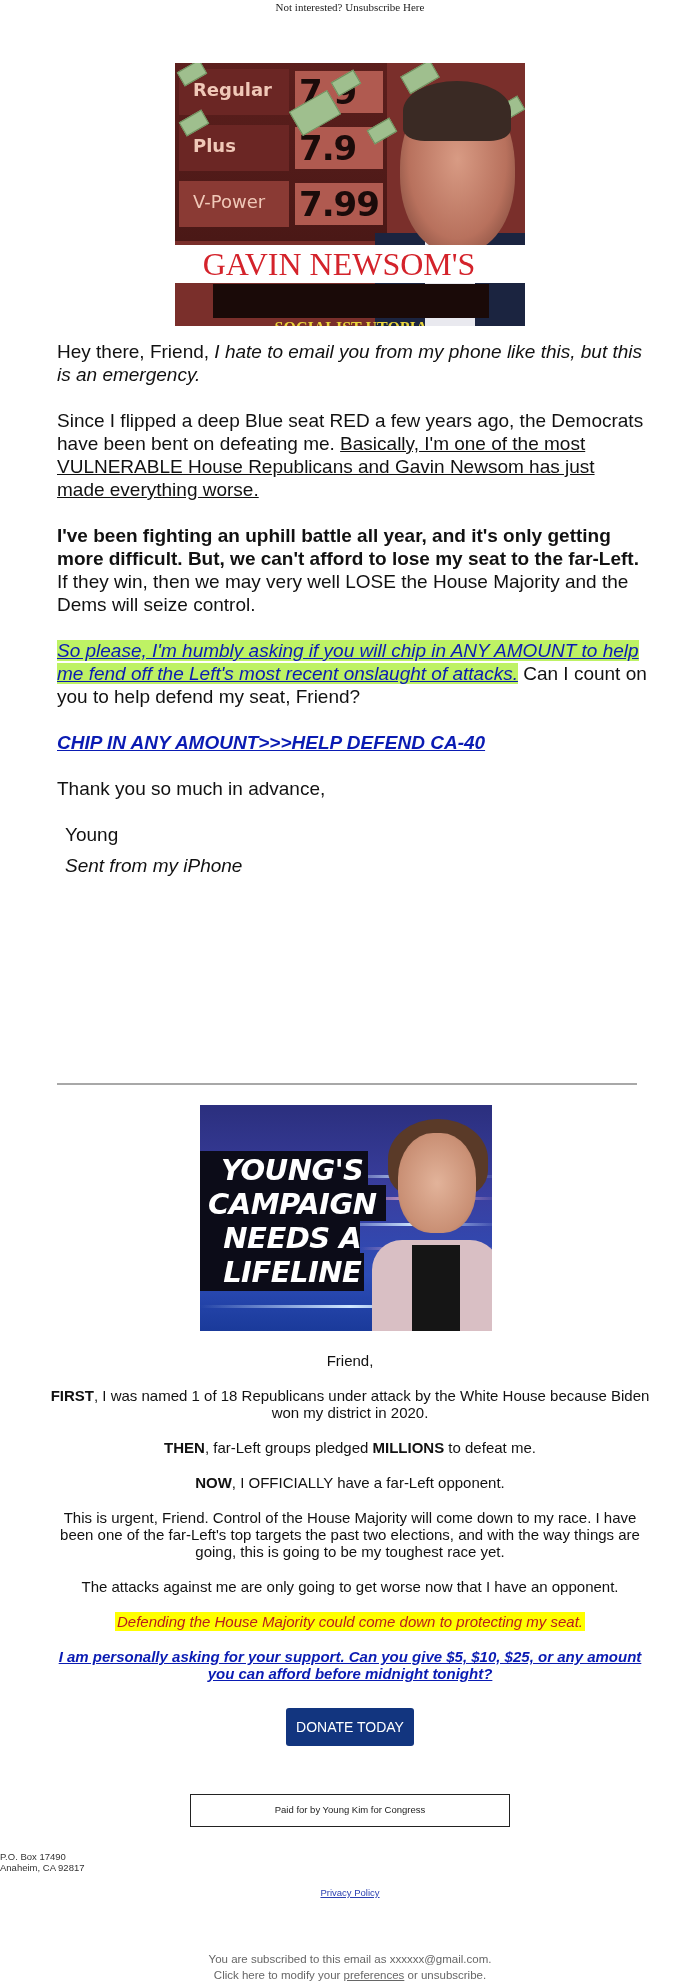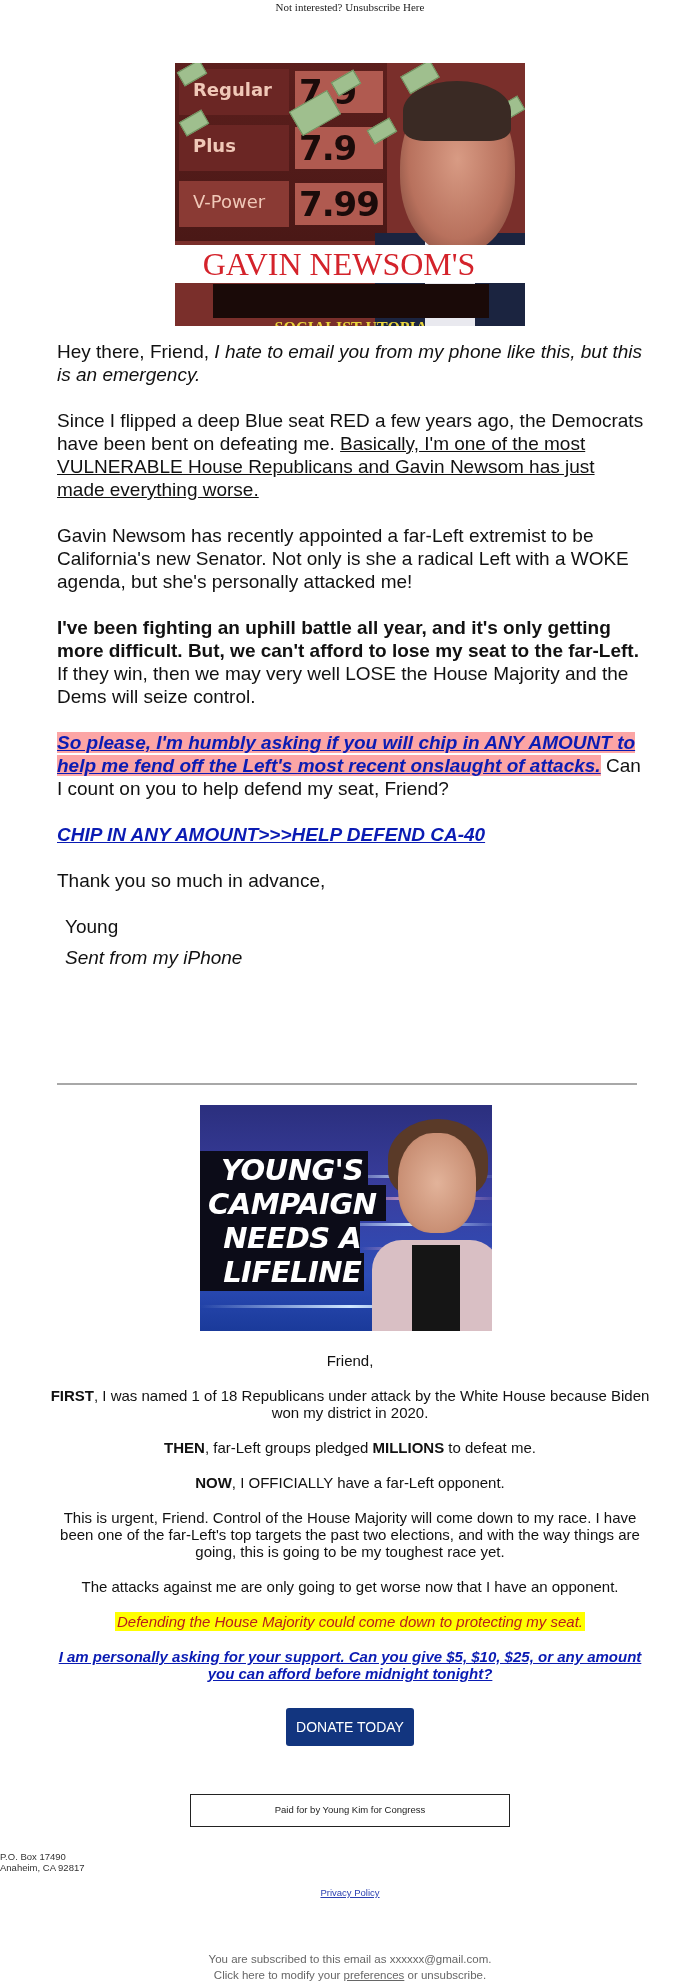--- a/index.html
+++ b/index.html
@@ -23,21 +23,21 @@
   .hero1 .band1 { position: absolute; left: 0; top: 182px; width: 350px; height: 38px; background: #ffffff; }
   .hero1 .title1 { position: absolute; left: 0; top: 182px; width: 328px; text-align: center; font-family: "Liberation Serif", serif; font-size: 32px; line-height: 38px; color: #d4232b; letter-spacing: 0px; }
   .hero1 .band2 { position: absolute; left: 38px; top: 221px; width: 276px; height: 34px; background: #1a0a08; }
   .hero1 .title2 { position: absolute; left: 38px; top: 221px; width: 276px; text-align: center; font-family: "Liberation Serif", serif; font-weight: bold; font-size: 16px; line-height: 34px; color: #e9d53c; margin-top: 27px; }
 
   
   .body { position: absolute; left: 57px; top: 340px; width: 590px; font-size: 19px; line-height: 23px; color: #111; }
   .body p { margin: 0 0 23px 0; }
   .body em { font-style: italic; }
   .body .u { text-decoration: underline; }
-  .body .hl { background: #fca5a5; color: #0a1bb3; font-weight: bold; font-style: italic; text-decoration: underline; }
+  .body .hl { background: #bef264; color: #0a1bb3; font-weight: normal; font-style: italic; text-decoration: underline; }
   .body a.cta { color: #0a1bb3; font-weight: bold; font-style: italic; text-decoration: underline; }
   .body .sig { margin: 8px; }
 
   .rule { position: absolute; left: 57px; top: 1083px; width: 580px; height: 0; border-top: 2px solid #a8a8a8; }
 
   
   .hero2 { position: absolute; left: 200px; top: 1105px; width: 292px; height: 226px; overflow: hidden; background: linear-gradient(180deg, #2b2f7e 0%, #3a3fa0 40%, #2d4db8 75%, #1a3a9a 100%); text-align: center; }
   .hero2 .streak { position: absolute; height: 3px; background: linear-gradient(90deg, rgba(255,255,255,0), #cfe6ff, rgba(255,255,255,0)); }
   .hero2 .streak.pink { background: linear-gradient(90deg, rgba(255,255,255,0), #f0b0c8, rgba(255,255,255,0)); }
   .hero2 .blk { position: absolute; left: 0; background: #0c0c18; }
@@ -98,21 +98,20 @@
   <div class="hair"></div>
   <div class="band1"></div>
   <div class="title1">GAVIN NEWSOM'S</div>
   <div class="band2"></div>
   <div class="title2">SOCIALIST UTOPIA</div>
 </div>
 
 <div class="body">
   <p><span>Hey there, Friend, </span><em>I hate to email you from my phone like this, but this is an emergency.</em></p>
   <p><span>Since I flipped a deep Blue seat RED a few years ago, the Democrats have been bent on defeating me. </span><span class="u">Basically, I'm one of the most VULNERABLE House Republicans and Gavin Newsom has just made everything worse. </span></p>
-  <p>Gavin Newsom has recently appointed a far-Left extremist to be California's new Senator. Not only is she a radical Left with a WOKE agenda, but she's personally attacked me!</p>
   <p><b>I've been fighting an uphill battle all year, and it's only getting more difficult. But, we can't afford to lose my seat to the far-Left.</b><span> If they win, then we may very well LOSE the House Majority and the Dems will seize control.</span></p>
   <p><a href="#" class="hl">So please, I'm humbly asking if you will chip in ANY AMOUNT to help me fend off the Left's most recent onslaught of attacks.</a><span> Can I count on you to help defend my seat, Friend?</span></p>
   <p><a href="#" class="cta">CHIP IN ANY AMOUNT&gt;&gt;&gt;HELP DEFEND CA-40</a></p>
   <p>Thank you so much in advance,</p>
   <p class="sig">Young</p>
   <p class="sig"><em>Sent from my iPhone</em></p>
 </div>
 
 <div class="rule"></div>
 

